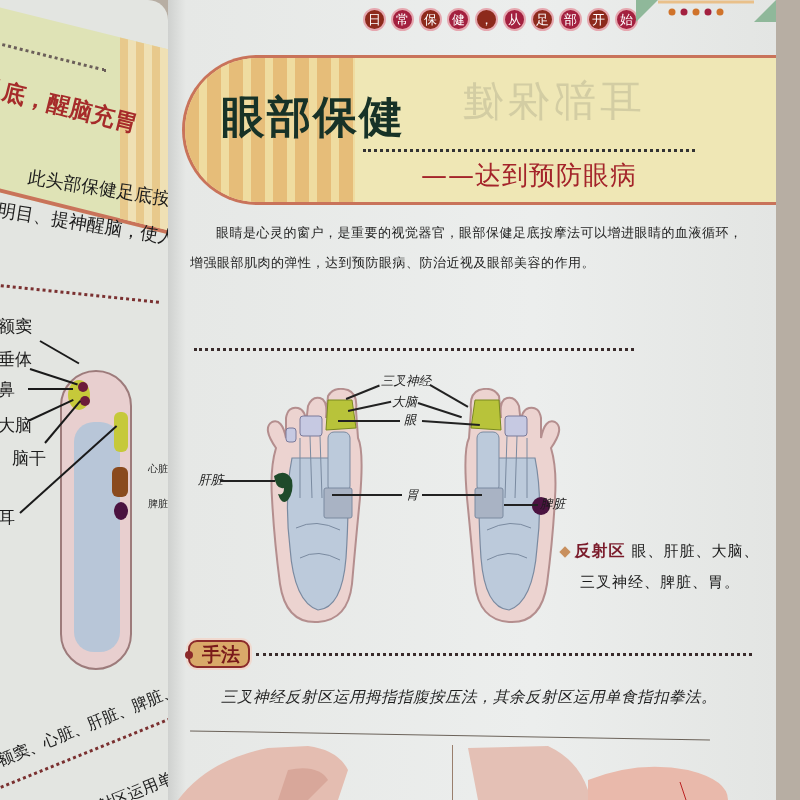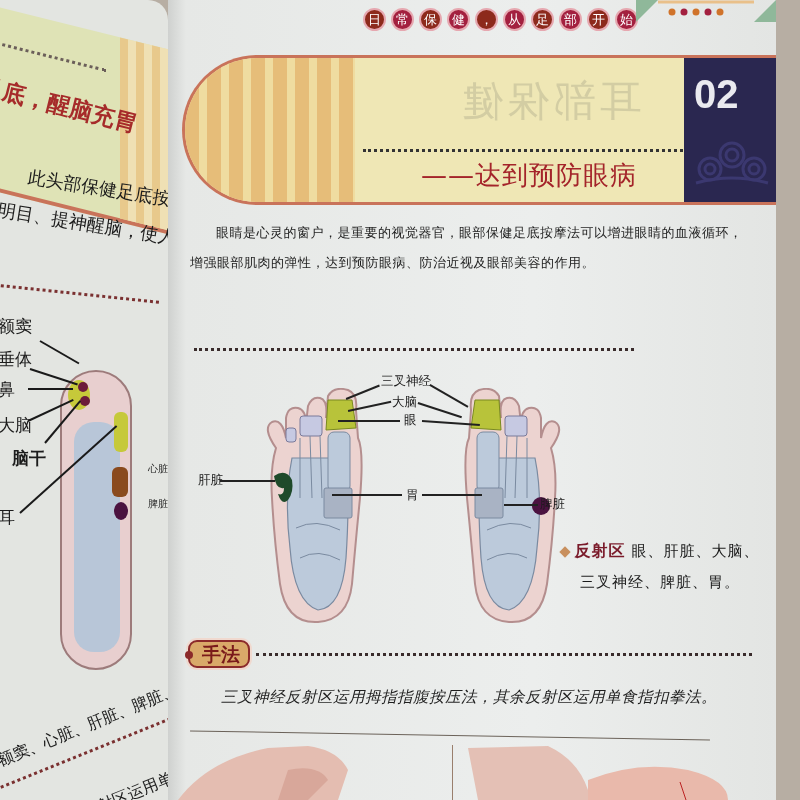--- a/index.html
+++ b/index.html
@@ -69,21 +69,21 @@
 
   .section-head { position:absolute; left:20px; height:28px; display:flex; align-items:center; }
   .section-pill {
     position:relative; background:#d9a969; border:2px solid #8b2a2a; border-radius:9px;
     color:#7a1a1a; font-size:19px; font-weight:bold; padding:0 8px 0 12px; height:28px; line-height:24px;
     box-shadow: 0 0 0 2px #f0d9cf;
   }
   .section-pill::before { content:""; position:absolute; left:-5px; top:9px; width:8px; height:8px; border-radius:50%; background:#8b2a2a; }
   .section-dots { flex: 0 0 auto; border-top:3px dotted #3a2c2c; margin-left:6px; }
 
-  .diagram { position:absolute; left:0; top:370px; width:608px; height:260px; }
+  .diagram { position:absolute; left:0; top:370px; width:608px; height:260px;font-style:italic; }
   .foot { position:absolute; }
   .label { position:absolute; font-size:12.5px; color:#1a1a1a; white-space: nowrap; }
   .leader { position:absolute; height:1.5px; background:#222; transform-origin:0 50%; }
 
   .reflex-box { position:absolute; left:392px; top:535px; width:200px; font-size:15px; line-height:31px; color:#1a1a1a; letter-spacing:1px;text-align:center; }
   .reflex-diamond { display:inline-block; width:8px; height:8px; background:#c88f5e; transform:rotate(45deg); margin-right:6px; vertical-align:middle; }
   .reflex-label { color:#7a1a2a; font-weight:bold; font-size:16px; }
 
   .method { position:absolute; left:22px; top:682px; width:570px; font-size:15.5px; line-height:30px; color:#1e1e1e; letter-spacing:0.5px;font-style:italic; }
   .method p { text-indent: 2em; }
@@ -112,21 +112,21 @@
     <div class="lp-mark" style="left:18px; top:24px; width:10px; height:10px; background:#6c1c3a;"></div>
     <div class="lp-mark" style="left:52px; top:40px; width:14px; height:40px; background:#c6c93a; border-radius:6px;"></div>
     <div class="lp-mark" style="left:50px; top:95px; width:16px; height:30px; background:#8a4a1e; border-radius:6px;"></div>
     <div class="lp-mark" style="left:52px; top:130px; width:14px; height:18px; background:#4b1240;"></div>
   </div>
 
   <div class="lp-label" style="left:8px; top:315px;">额窦</div>
   <div class="lp-label" style="left:8px; top:348px;">垂体</div>
   <div class="lp-label" style="left:8px; top:378px;">鼻</div>
   <div class="lp-label" style="left:8px; top:414px;">大脑</div>
-  <div class="lp-label" style="left:22px; top:447px;font-weight:bold;">脑干</div>
+  <div class="lp-label" style="left:22px; top:447px;">脑干</div>
   <div class="lp-label" style="left:8px; top:506px;">耳</div>
   <div class="lp-label" style="left:158px; top:462px; font-size:10px;">心脏</div>
   <div class="lp-label" style="left:158px; top:497px; font-size:10px;">脾脏</div>
 
   <div class="lp-line" style="left:50px; top:340px; width:45px; transform:rotate(30deg);"></div>
   <div class="lp-line" style="left:40px; top:368px; width:50px; transform:rotate(18deg);"></div>
   <div class="lp-line" style="left:38px; top:388px; width:45px;"></div>
   <div class="lp-line" style="left:38px; top:420px; width:50px; transform:rotate(-25deg);"></div>
   <div class="lp-line" style="left:55px; top:442px; width:55px; transform:rotate(-50deg);"></div>
   <div class="lp-line" style="left:30px; top:512px; width:130px; transform:rotate(-42deg);"></div>
@@ -157,36 +157,23 @@
     <circle cx="36" cy="12" r="3.5" fill="#d0732a"></circle>
     <circle cx="48" cy="12" r="3.5" fill="#a3203f"></circle>
     <circle cx="60" cy="12" r="3.5" fill="#d0732a"></circle>
     <circle cx="72" cy="12" r="3.5" fill="#a3203f"></circle>
     <circle cx="84" cy="12" r="3.5" fill="#d0732a"></circle>
   </svg>
 
   <div class="title-band">
     <div class="title-stripes"></div>
     <div class="ghost-title">耳部保健</div>
+    <div class="main-title">眼部保健</div>
     <div class="title-dots"></div>
     <div class="subtitle">——达到预防眼病</div>
-    <div class="num-box">
-      <div class="num">02</div>
-      <svg class="cloud" viewBox="0 0 80 55">
-        <g fill="none" stroke="#3b3870" stroke-width="3">
-          <circle cx="40" cy="22" r="12"></circle>
-          <circle cx="40" cy="22" r="6"></circle>
-          <circle cx="18" cy="36" r="11"></circle>
-          <circle cx="18" cy="36" r="5"></circle>
-          <circle cx="62" cy="36" r="11"></circle>
-          <circle cx="62" cy="36" r="5"></circle>
-          <path d="M4 50 Q40 40 76 50"></path>
-        </g>
-      </svg>
-    </div>
   </div>
 
   <div class="intro">
     <p>眼睛是心灵的窗户，是重要的视觉器官，眼部保健足底按摩法可以增进眼睛的血液循环，增强眼部肌肉的弹性，达到预防眼病、防治近视及眼部美容的作用。</p>
   </div>
 
   <div class="section-head" style="top:335px;">
     <span class="section-dots" style="width:440px;"></span>
   </div>
 

